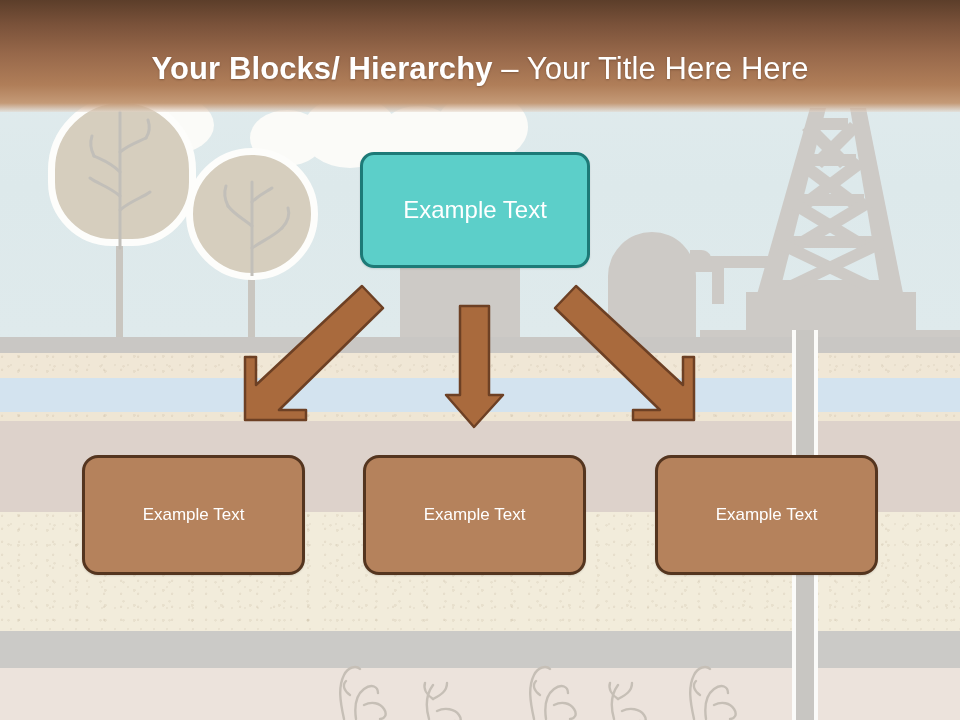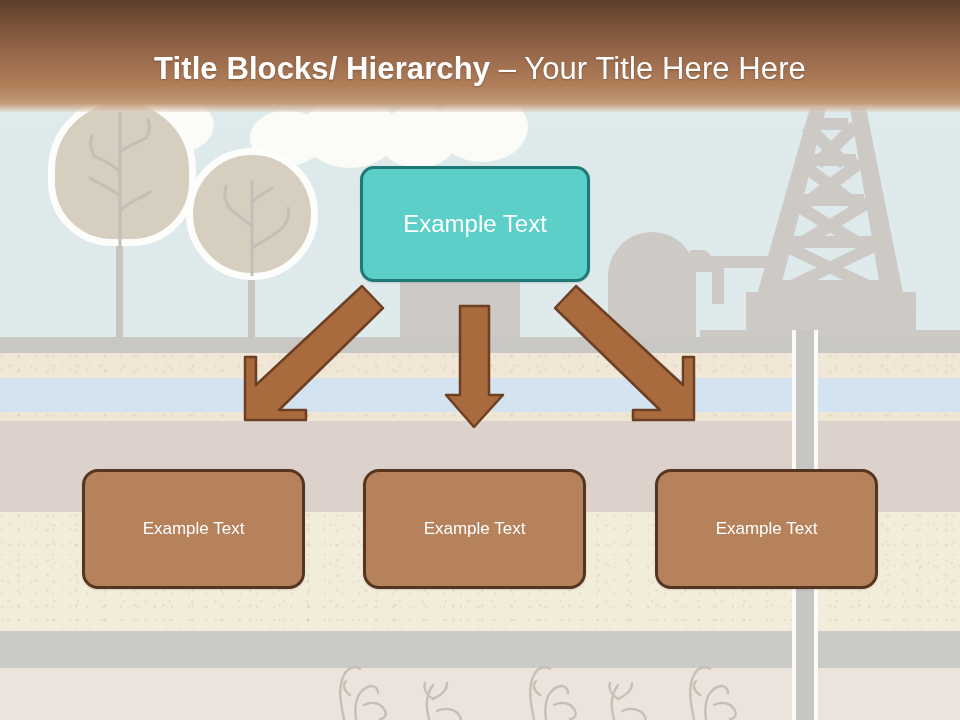--- a/index.html
+++ b/index.html
@@ -74,21 +74,20 @@
 
   
   .arrows { position:absolute; left:0; top:0; width:960px; height:720px; z-index:18; }
 
   
   .node {
     position:absolute; z-index:22;
     display:flex; align-items:center; justify-content:center;
     color:#ffffff; text-align:center;
     box-shadow:0 1px 2px rgba(0,0,0,.12);
-    margin-top:14px;
   }
   .node-top {
     left:360px; top:152px; width:230px; height:116px;
     background:#5ccfc9; border:3px solid #1d7a77; border-radius:14px;
     font-size:24px;
   }
   .node-leaf {
     top:455px; width:223px; height:120px;
     background:#b5825c; border:3px solid #54351f; border-radius:16px;
     font-size:17px;
@@ -232,21 +231,21 @@
   <svg class="arrows" viewBox="0 0 960 720">
 
     <polygon fill="#a96a3d" stroke="#6d4024" stroke-width="2.5" stroke-linejoin="round" points="362,286 383,308 279,410 306,410 306,420 245,420 245,357 256,357 256,385"></polygon>
 
     <polygon fill="#a96a3d" stroke="#6d4024" stroke-width="2.5" stroke-linejoin="round" points="460,306 489,306 489,395 503,395 474,427 446,395 460,395"></polygon>
 
     <polygon fill="#a96a3d" stroke="#6d4024" stroke-width="2.5" stroke-linejoin="round" points="576,286 555,308 660,410 633,410 633,420 694,420 694,357 683,357 683,385"></polygon>
   </svg>
 
   <div class="header">
-    <div class="title"><span class="b">Title Blocks/ Hierarchy </span><span class="n">– </span><span class="n">Your Title Here Here</span></div>
+    <div class="title"><span class="b">Your Blocks/ Hierarchy </span><span class="n">– </span><span class="n">Your Title Here Here</span></div>
   </div>
 
   <div class="node node-top">
     <span>Example  Text</span>
   </div>
 
   <div class="node node-leaf leaf1">
     <span>Example Text</span>
   </div>
   <div class="node node-leaf leaf2">

